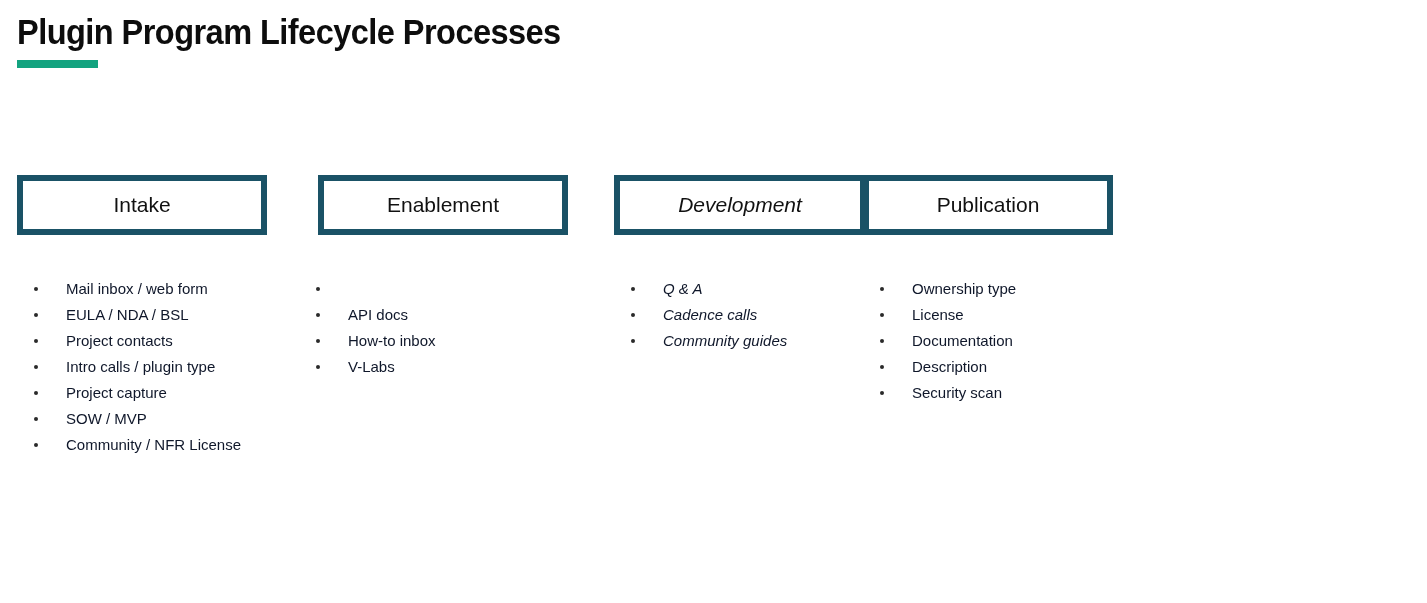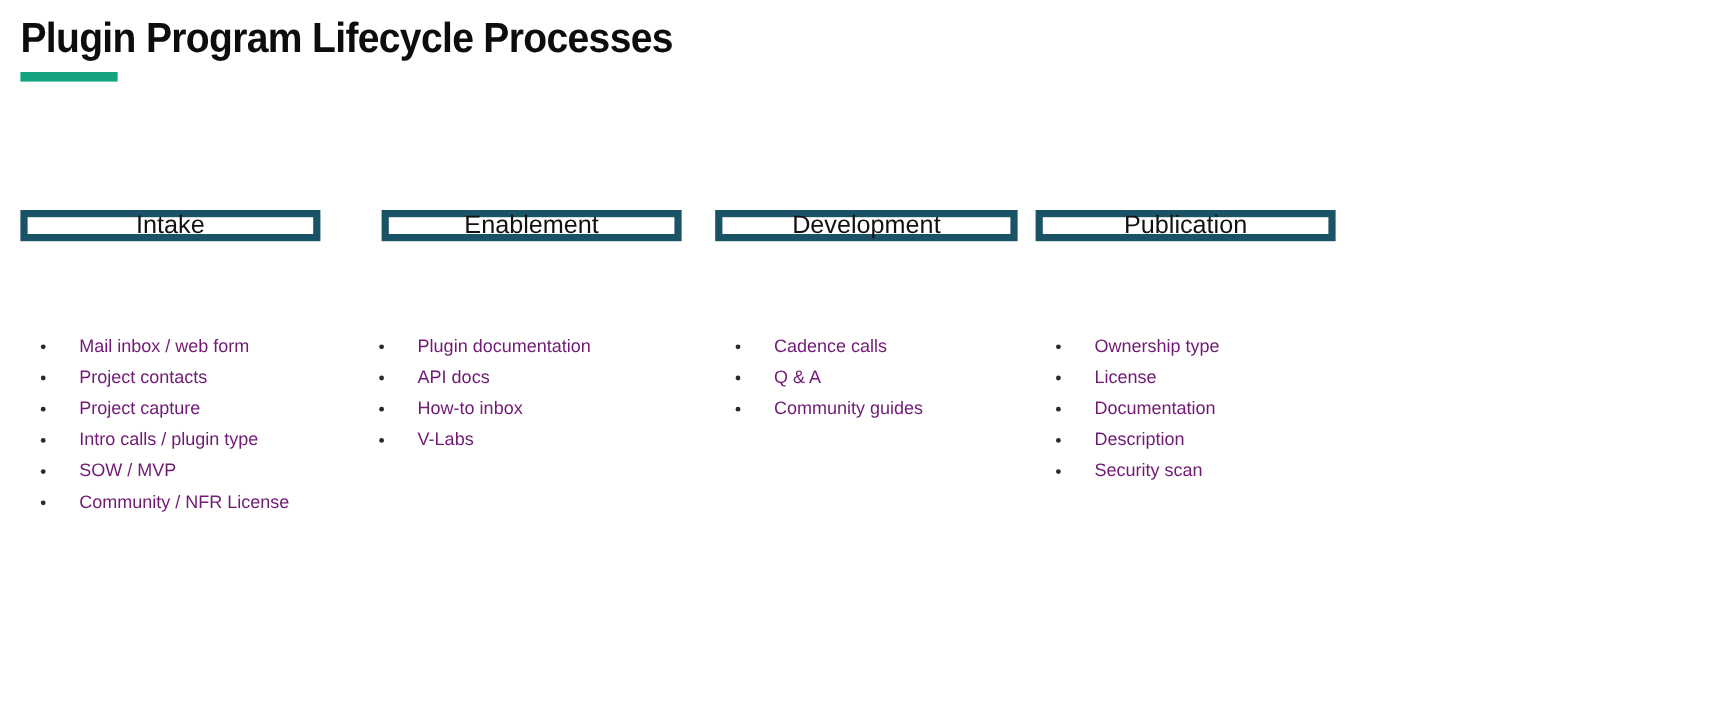--- a/index.html
+++ b/index.html
@@ -46,21 +46,21 @@
     top: 175px;
     width: 1427px;
     height: 300px;
   }
   .column {
     position: absolute;
     top: 0;
   }
   .col-header {
     box-sizing: border-box;
-    height: 26px;
+    height: 60px;
     border: 6px solid #1A5266;
     background: #ffffff;
     display: flex;
     align-items: center;
     justify-content: center;
   }
   .col-header-label {
     font-size: 21px;
     font-weight: 400;
     color: #111111;
@@ -75,42 +75,42 @@
     position: absolute;
     top: 100px;
     left: 0;
     width: 100%;
   }
   .list-item {
     position: relative;
     height: 26px;
     line-height: 26px;
     font-size: 15px;
-    color: #701a75;
+    color: #0f172a;
     white-space: nowrap;
   }
   .bullet-dot {
     position: absolute;
     left: 17px;
     top: 11px;
     width: 4px;
     height: 4px;
     border-radius: 50%;
     background: #2a2a2a;
   }
   .item-label {
     position: absolute;
     left: 49px;
     top: 0;
   }
 
   
   #column-intake       { left: 17px;   width: 250px; }
   #column-enablement   { left: 299px;  width: 250px; padding-left: 19px; }
-  #column-development  { left: 596px;  width: 252px; }
+  #column-development  { left: 614px;  width: 252px; font-style: italic; }
   #column-publication  { left: 863px;  width: 250px; }
   #column-maintenance  { left: 1145px; width: 250px; }
 
   #column-intake .col-list,
   #column-enablement .col-list,
   #column-development .col-list,
   #column-publication .col-list,
   #column-maintenance .col-list { top: 101px; }
 </style>
 </head>
@@ -128,49 +128,52 @@
       <div class="col-header">
         <span class="col-header-label">Intake</span>
       </div>
       <ul class="col-list">
         <li class="list-item">
           <span class="bullet-dot"></span>
           <span class="item-label">Mail inbox / web form</span>
         </li>
         <li class="list-item">
           <span class="bullet-dot"></span>
+          <span class="item-label">EULA / NDA / BSL</span>
+        </li>
+        <li class="list-item">
+          <span class="bullet-dot"></span>
           <span class="item-label">Project contacts</span>
         </li>
         <li class="list-item">
           <span class="bullet-dot"></span>
+          <span class="item-label">Intro calls / plugin type</span>
+        </li>
+        <li class="list-item">
+          <span class="bullet-dot"></span>
           <span class="item-label">Project capture</span>
         </li>
         <li class="list-item">
           <span class="bullet-dot"></span>
-          <span class="item-label">Intro calls / plugin type</span>
-        </li>
-        <li class="list-item">
-          <span class="bullet-dot"></span>
           <span class="item-label">SOW / MVP</span>
         </li>
         <li class="list-item">
           <span class="bullet-dot"></span>
           <span class="item-label">Community / NFR License</span>
         </li>
       </ul>
     </div>
 
     <div class="column" id="column-enablement">
       <div class="col-header">
         <span class="col-header-label">Enablement</span>
       </div>
       <ul class="col-list">
         <li class="list-item">
           <span class="bullet-dot"></span>
-          <span class="item-label">Plugin documentation</span>
         </li>
         <li class="list-item">
           <span class="bullet-dot"></span>
           <span class="item-label">API docs</span>
         </li>
         <li class="list-item">
           <span class="bullet-dot"></span>
           <span class="item-label">How-to inbox</span>
         </li>
         <li class="list-item">
@@ -180,25 +183,25 @@
       </ul>
     </div>
 
     <div class="column" id="column-development">
       <div class="col-header">
         <span class="col-header-label">Development</span>
       </div>
       <ul class="col-list">
         <li class="list-item">
           <span class="bullet-dot"></span>
+          <span class="item-label">Q &amp; A</span>
+        </li>
+        <li class="list-item">
+          <span class="bullet-dot"></span>
           <span class="item-label">Cadence calls</span>
-        </li>
-        <li class="list-item">
-          <span class="bullet-dot"></span>
-          <span class="item-label">Q &amp; A</span>
         </li>
         <li class="list-item">
           <span class="bullet-dot"></span>
           <span class="item-label">Community guides</span>
         </li>
       </ul>
     </div>
 
     <div class="column" id="column-publication">
       <div class="col-header">

